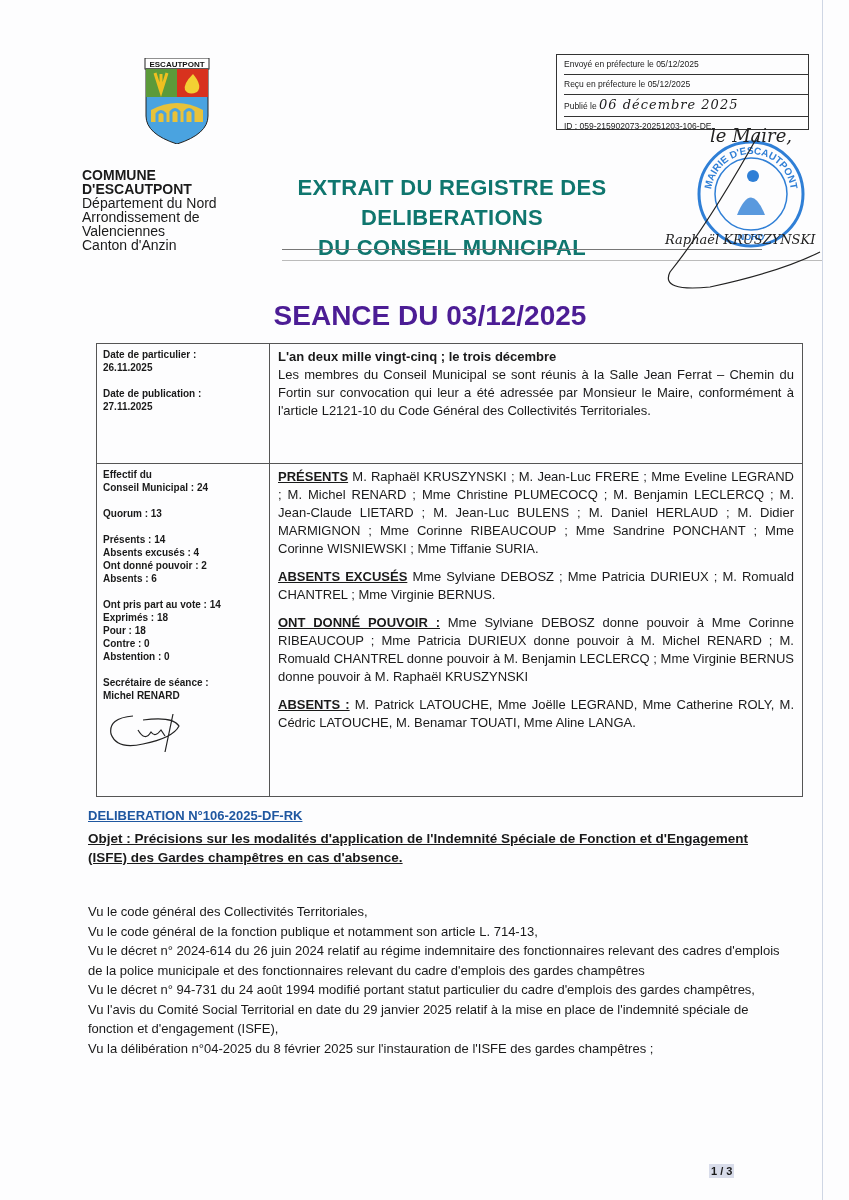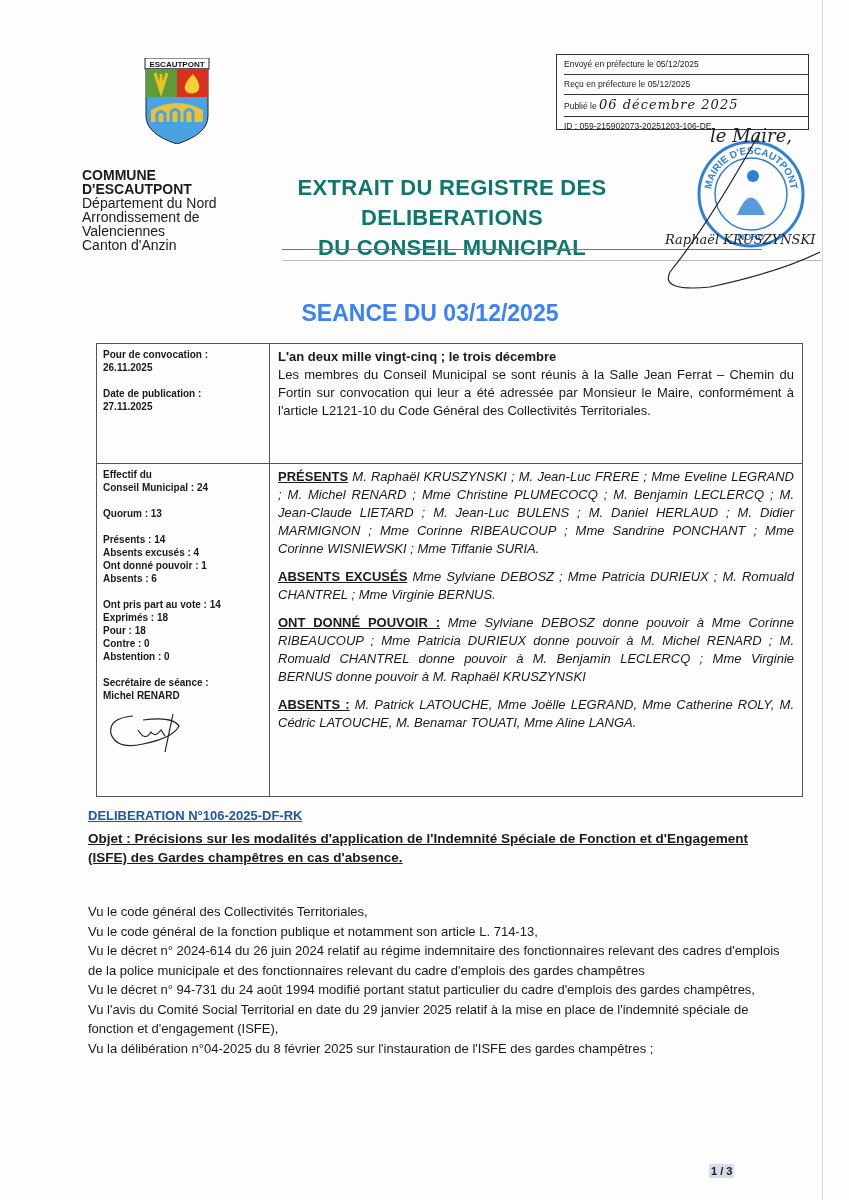--- a/index.html
+++ b/index.html
@@ -16,31 +16,31 @@
   .stampbox .row:last-child{border-bottom:none;}
   .hand{font-family:"DejaVu Serif",serif;font-style:italic;font-size:13px;letter-spacing:1px;}
   
   .title{position:absolute;left:262px;top:173px;width:380px;text-align:center;font-weight:bold;font-size:22px;line-height:30px;color:#0f766e;letter-spacing:0.3px;}
   .hr1{position:absolute;left:282px;top:249px;width:480px;height:1px;background:#777;}
   .hr2{position:absolute;left:282px;top:260px;width:540px;height:1px;background:#bbb;}
   
   .seal{position:absolute;left:697px;top:140px;width:108px;height:108px;}
   .sign-maire{position:absolute;left:650px;top:112px;width:190px;height:180px;}
   
-  .seance{position:absolute;left:240px;top:300px;width:380px;text-align:center;font-weight:bold;font-size:23px;color:#3b82f6;}
+  .seance{position:absolute;left:240px;top:300px;width:380px;text-align:center;font-weight:bold;font-size:28px;color:#4c1d95;}
   
   .tbl{position:absolute;left:96px;top:343px;width:705px;border:1px solid #555;}
   .tr{display:flex;border-bottom:1px solid #555;}
   .tr:last-child{border-bottom:none;}
   .lc{width:173px;border-right:1px solid #555;font-size:10px;font-weight:bold;padding:4px 6px;box-sizing:border-box;line-height:13px;}
   .rc{flex:1;padding:4px 8px;font-size:13px;line-height:18px;text-align:justify;}
   .lc p{margin:0;}
   .gap{height:13px;}
   .rc .lbl{font-weight:bold;text-decoration:underline;font-style:normal;}
-  .rc .it{font-style:italic;}
+  .rc .it{}
   .rc .blk{margin-bottom:10px;}
   .row1{height:119px;}
   .row2{height:332px;}
   .sig-sec{margin-top:6px;width:100px;height:44px;}
   
   .delib{position:absolute;left:88px;top:808px;font-weight:bold;font-size:13px;color:#1f57a0;text-decoration:underline;}
   .objet{position:absolute;left:88px;top:829px;width:700px;font-weight:bold;font-size:13.5px;line-height:19px;text-decoration:underline;}
   .vus{position:absolute;left:88px;top:882px;width:700px;font-size:13px;line-height:19.5px;margin-top:20px;}
   .vus p{margin:0;}
   .pager{position:absolute;left:709px;top:1164px;background:#d8dcea;font-weight:bold;font-size:11px;padding:1px 2px;}
@@ -101,41 +101,41 @@
     <text x="60" y="30" font-size="18" font-style="italic" font-family="DejaVu Serif, serif" fill="#222">le Maire,</text>
     <path d="M110 20 Q60 110 20 160 Q10 180 60 175 Q130 160 170 140" stroke="#222" stroke-width="1.2" fill="none"></path>
     <text x="15" y="132" font-size="13" font-style="italic" font-family="DejaVu Serif, serif" fill="#222">Raphaël KRUSZYNSKI</text>
   </svg>
 
   <div class="seance">SEANCE DU 03/12/2025</div>
 
   <div class="tbl">
     <div class="tr row1">
       <div class="lc">
-        <p>Pour de convocation :</p>
+        <p>Date de particulier :</p>
         <p>26.11.2025</p>
         <div class="gap"></div>
         <p>Date de publication :</p>
         <p>27.11.2025</p>
       </div>
       <div class="rc">
         <div style="font-weight:bold">L'an deux mille vingt-cinq ; le trois décembre</div>
         <div>Les membres du Conseil Municipal se sont réunis à la Salle Jean Ferrat – Chemin du Fortin sur convocation qui leur a été adressée par Monsieur le Maire, conformément à l'article L2121-10 du Code Général des Collectivités Territoriales.</div>
       </div>
     </div>
     <div class="tr row2">
       <div class="lc">
         <p>Effectif du</p>
         <p>Conseil Municipal : 24</p>
         <div class="gap"></div>
         <p>Quorum : 13</p>
         <div class="gap"></div>
         <p>Présents : 14</p>
         <p>Absents excusés : 4</p>
-        <p>Ont donné pouvoir : 1</p>
+        <p>Ont donné pouvoir : 2</p>
         <p>Absents : 6</p>
         <div class="gap"></div>
         <p>Ont pris part au vote : 14</p>
         <p>Exprimés : 18</p>
         <p>Pour : 18</p>
         <p>Contre : 0</p>
         <p>Abstention : 0</p>
         <div class="gap"></div>
         <p>Secrétaire de séance :</p>
         <p>Michel RENARD</p>

